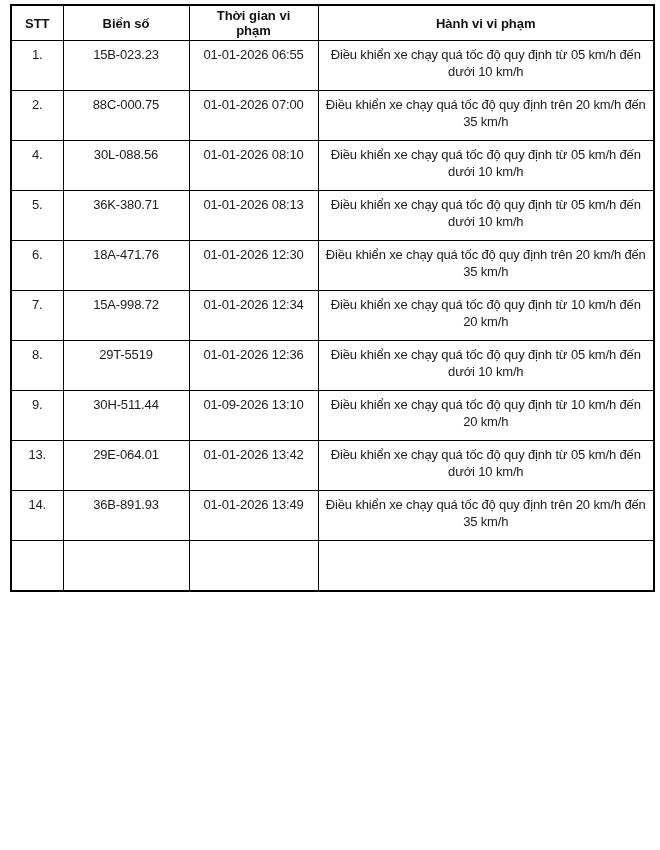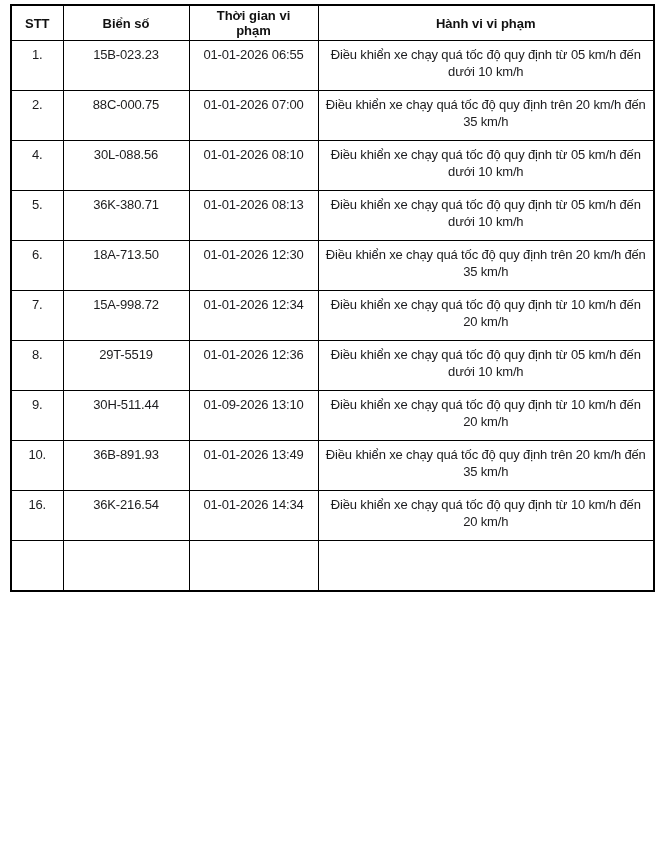--- a/index.html
+++ b/index.html
@@ -85,21 +85,21 @@
     <td>Điều khiển xe chạy quá tốc độ quy định từ 05 km/h đến dưới 10 km/h</td>
   </tr>
       <tr>
     <td>5.</td>
     <td>36K-380.71</td>
     <td>01-01-2026 08:13</td>
     <td>Điều khiển xe chạy quá tốc độ quy định từ 05 km/h đến dưới 10 km/h</td>
   </tr>
       <tr>
     <td>6.</td>
-    <td>18A-713.50</td>
+    <td>18A-471.76</td>
     <td>01-01-2026 12:30</td>
     <td>Điều khiển xe chạy quá tốc độ quy định trên 20 km/h đến 35 km/h</td>
   </tr>
       <tr>
     <td>7.</td>
     <td>15A-998.72</td>
     <td>01-01-2026 12:34</td>
     <td>Điều khiển xe chạy quá tốc độ quy định từ 10 km/h đến 20 km/h</td>
   </tr>
       <tr>
@@ -108,30 +108,30 @@
     <td>01-01-2026 12:36</td>
     <td>Điều khiển xe chạy quá tốc độ quy định từ 05 km/h đến dưới 10 km/h</td>
   </tr>
       <tr>
     <td>9.</td>
     <td>30H-511.44</td>
     <td>01-09-2026 13:10</td>
     <td>Điều khiển xe chạy quá tốc độ quy định từ 10 km/h đến 20 km/h</td>
   </tr>
       <tr>
-    <td>10.</td>
+    <td>13.</td>
+    <td>29E-064.01</td>
+    <td>01-01-2026 13:42</td>
+    <td>Điều khiển xe chạy quá tốc độ quy định từ 05 km/h đến dưới 10 km/h</td>
+  </tr>
+      <tr>
+    <td>14.</td>
     <td>36B-891.93</td>
     <td>01-01-2026 13:49</td>
     <td>Điều khiển xe chạy quá tốc độ quy định trên 20 km/h đến 35 km/h</td>
-  </tr>
-      <tr>
-    <td>16.</td>
-    <td>36K-216.54</td>
-    <td>01-01-2026 14:34</td>
-    <td>Điều khiển xe chạy quá tốc độ quy định từ 10 km/h đến 20 km/h</td>
   </tr>
       <tr>
     <td></td>
     <td></td>
     <td></td>
     <td></td>
   </tr>
     </tbody>
 </table>
 

